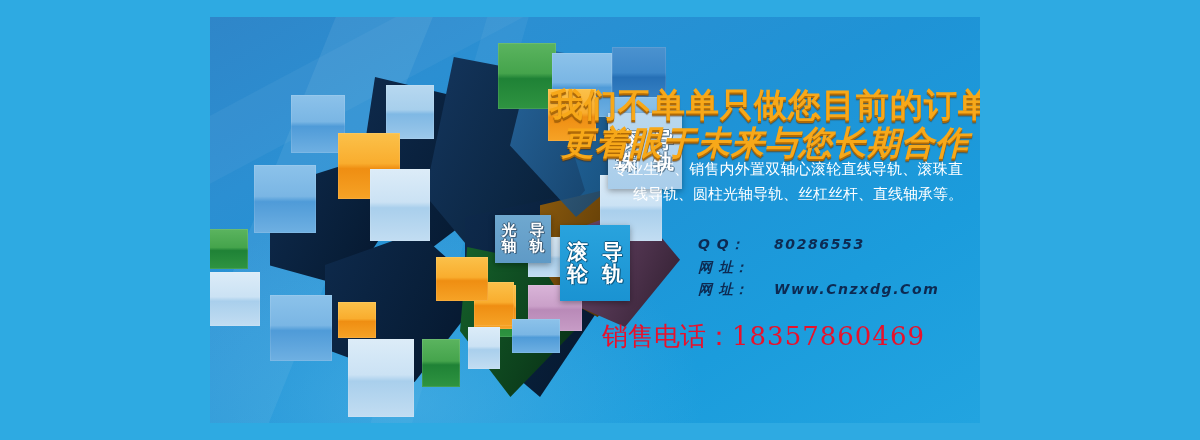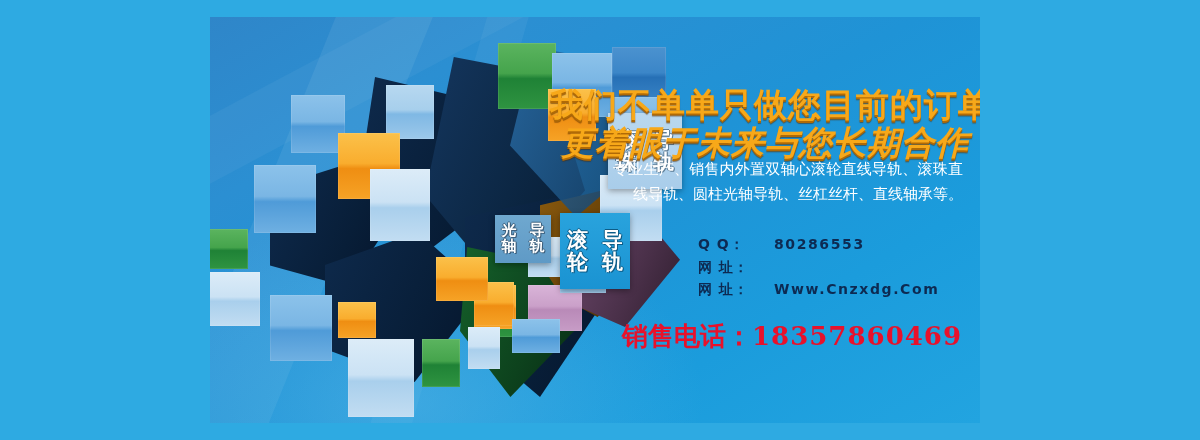--- a/index.html
+++ b/index.html
@@ -49,21 +49,21 @@
   
   .plabel{position:absolute;display:flex;flex-direction:row;align-items:center;justify-content:center;
     line-height:1.06;text-align:center;font-weight:bold;
     font-family:"DejaVu Sans","Liberation Sans",sans-serif;
     box-shadow:0 2px 6px rgba(0,0,0,.35);}
   .plabel span{display:block;}
   .pl-ball{left:398px;top:96px;width:74px;height:76px;background:linear-gradient(180deg,#b9d8ef 0%,#a9cdea 100%);
     color:#ffffff;font-size:21px;text-shadow:1px 1px 0 #5f7f98,-1px 0 0 #5f7f98,0 -1px 0 #5f7f98,1px 0 0 #5f7f98;}
   .pl-shaft{left:285px;top:198px;width:56px;height:48px;background:linear-gradient(180deg,#6fa8cf 0%,#5f9ac6 100%);
     color:#ffffff;font-size:15px;text-shadow:1px 1px 0 #3c5f7c,-1px 0 0 #3c5f7c,0 -1px 0 #3c5f7c,1px 0 0 #3c5f7c;}
-  .pl-roller{left:350px;top:196px;width:70px;height:76px;background:linear-gradient(180deg,#29a3dd 0%,#1a93d2 100%);
+  .pl-roller{left:350px;top:208px;width:70px;height:76px;background:linear-gradient(180deg,#29a3dd 0%,#1a93d2 100%);
     color:#ffffff;font-size:21px;text-shadow:1px 1px 0 #0d5c87,-1px 0 0 #0d5c87,0 -1px 0 #0d5c87,1px 0 0 #0d5c87;}
   .pl-screw{left:425px;top:200px;width:57px;height:56px;background:linear-gradient(180deg,#cfa7ce 0%,#c096bf 100%);
     color:#ffffff;font-size:16px;text-shadow:1px 1px 0 #6b4a6a,-1px 0 0 #6b4a6a,0 -1px 0 #6b4a6a,1px 0 0 #6b4a6a;}
 
   
   #textcol{position:absolute;left:340px;top:0;width:430px;height:406px;}
   .headline{
     position:absolute;left:0;width:430px;text-align:center;
     font-family:"DejaVu Sans","Liberation Sans",sans-serif;
     font-weight:bold;font-size:33px;letter-spacing:1px;color:#f7a819;
@@ -77,28 +77,28 @@
   .bodytext{
     position:absolute;left:63px;top:140px;width:350px;
     font-family:"DejaVu Sans","Liberation Serif",serif;
     font-size:15px;line-height:1.65;color:#ffffff;text-align:justify;
     text-align-last:right;
   }
 
   .contact{position:absolute;left:148px;top:216px;width:300px;
     font-family:"DejaVu Sans","Liberation Sans",sans-serif;
     font-size:14px;color:#0d2a52;line-height:1.62;font-weight:bold;}
-  .crow{display:flex;align-items:baseline;white-space:nowrap;}
+  .crow{display:flex;align-items:baseline;white-space:nowrap;font-style:italic;}
   .ckey{width:76px;display:inline-block;letter-spacing:1px;}
   .cval{letter-spacing:1.6px;text-align:right;}
   .cnote{font-size:11px;letter-spacing:0;font-weight:bold;}
 
-  .phone{position:absolute;left:52px;top:302px;width:380px;text-align:center;
-    font-family:"DejaVu Sans","Liberation Sans",sans-serif;
-    font-weight:bold;font-size:26px;color:#e8112b;white-space:nowrap;}
+  .phone{position:absolute;left:52px;top:302px;width:380px;
+    font-family:"DejaVu Sans","Liberation Sans",sans-serif;
+    font-weight:normal;font-size:26px;color:#e8112b;white-space:nowrap;}
   .phone .pnum{font-family:"DejaVu Serif","Liberation Serif",serif;letter-spacing:1px;}
 </style>
 </head>
 <body>
 
 <div id="stage">
 
   <div id="banner">
 
     <div class="streak s1"></div>

